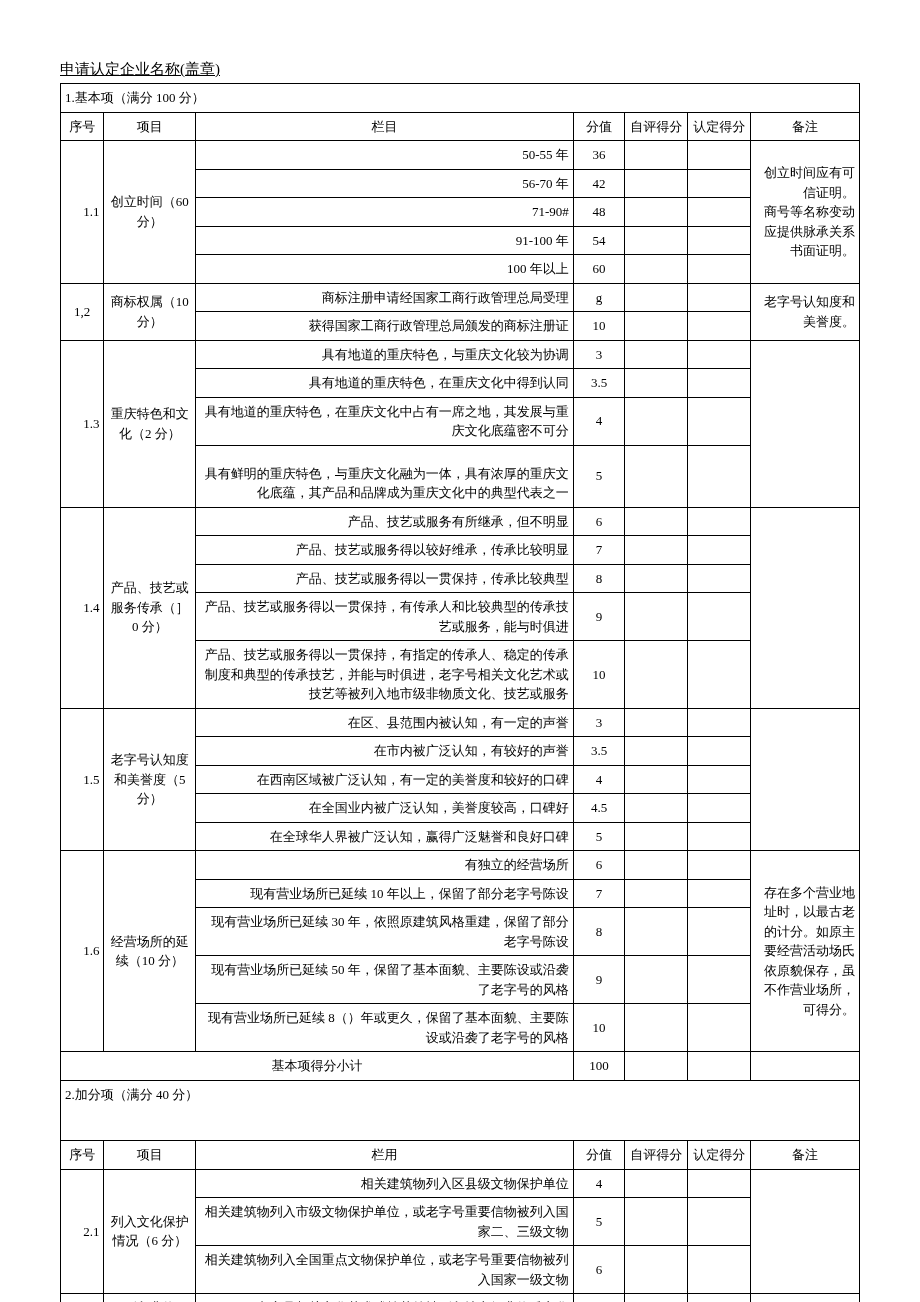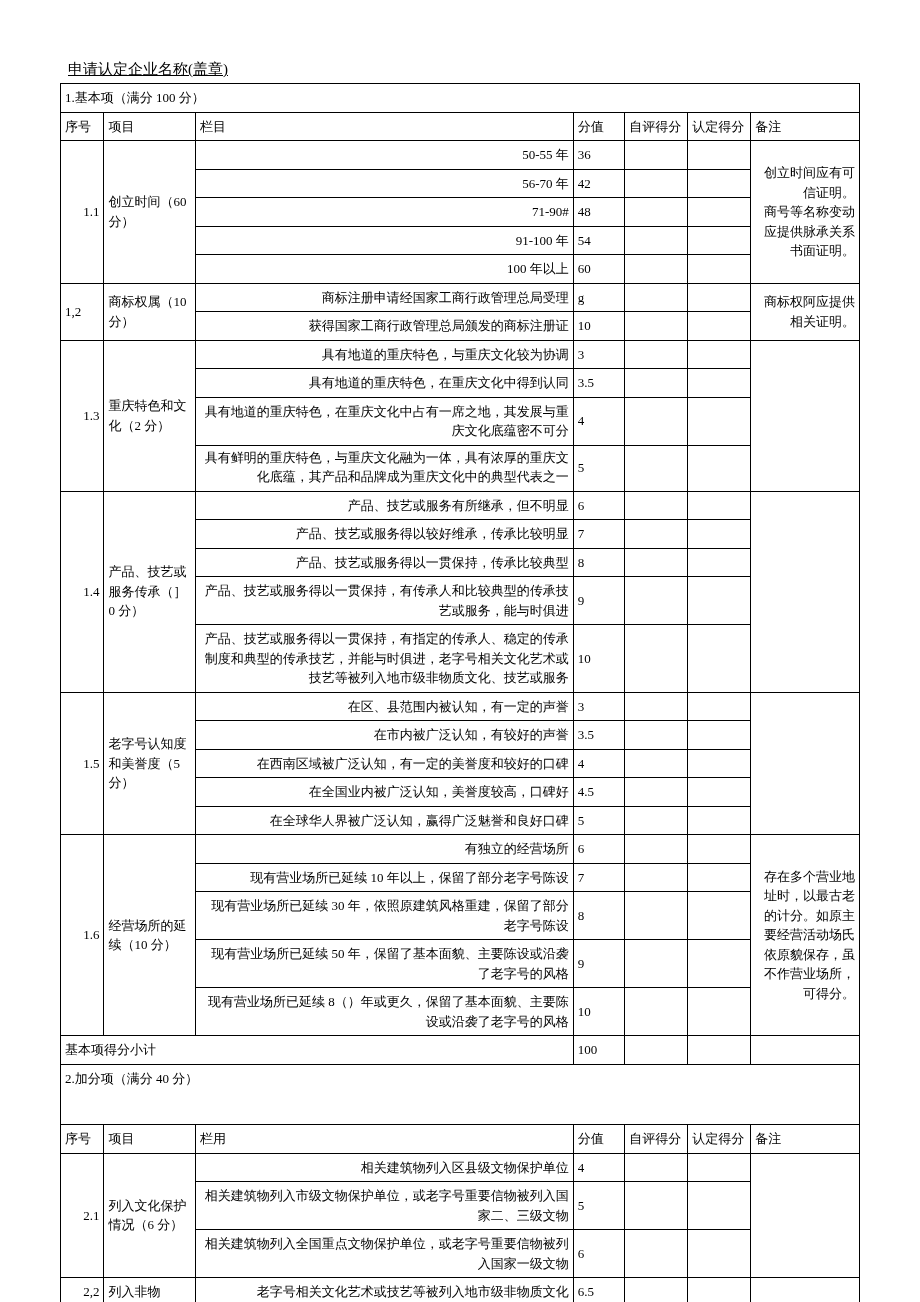--- a/index.html
+++ b/index.html
@@ -9,39 +9,39 @@
     background: #fff;
     margin: 0;
     padding: 60px 60px 40px 60px;
     width: 920px;
     box-sizing: border-box;
   }
   .title {
     font-size: 15px;
     text-decoration: underline;
     margin-bottom: 4px;
-    margin-left: 8px;
+    margin-left: 0;
   }
   table {
     border-collapse: collapse;
     width: 100%;
     table-layout: fixed;
   }
   td {
     border: 1px solid #000;
     padding: 4px 4px;
     vertical-align: middle;
     word-wrap: break-word;
     line-height: 1.5;
   }
   .section-row td {
     text-align: left;
     margin-top: 41px;
   }
-  .center { }
+  .center { text-align: center; }
   .left   { text-align: right; }
   .col-xh  { width: 38px; }
   .col-xm  { width: 80px; }
   .col-lm  { width: 330px; }
   .col-fz  { width: 45px; }
   .col-zp  { width: 55px; }
   .col-rd  { width: 55px; }
   .col-bz  { width: 95px; }
   .bonus-space td { border-left:1px solid #000; border-right:1px solid #000; border-top:none; border-bottom:none; height:24px; }
 </style>
@@ -111,21 +111,21 @@
         <td></td>
   </tr>
 
   <tr>
     <td rowspan="2" class="center">1,2</td>
     <td rowspan="2" class="center">商标权属（10 分）</td>
     <td class="left">商标注册申请经国家工商行政管理总局受理</td>
     <td class="center">g</td>
     <td></td>
         <td></td>
-    <td rowspan="2" class="left">商标权阿应提供相关证明。</td>
+    <td rowspan="2" class="left">老字号认知度和美誉度。</td>
   </tr>
   <tr>
     <td class="left">获得国家工商行政管理总局颁发的商标注册证</td>
     <td class="center">10</td>
     <td></td>
         <td></td>
   </tr>
 
   <tr>
     <td rowspan="4" class="left">1.3</td>
@@ -142,21 +142,21 @@
     <td></td>
         <td></td>
   </tr>
   <tr>
     <td class="left">具有地道的重庆特色，在重庆文化中占有一席之地，其发展与重庆文化底蕴密不可分</td>
     <td class="center">4</td>
     <td></td>
         <td></td>
   </tr>
   <tr>
-    <td class="left" style="padding-top:2px">具有鲜明的重庆特色，与重庆文化融为一体，具有浓厚的重庆文化底蕴，其产品和品牌成为重庆文化中的典型代表之一</td>
+    <td class="left" style="padding-top:18px">具有鲜明的重庆特色，与重庆文化融为一体，具有浓厚的重庆文化底蕴，其产品和品牌成为重庆文化中的典型代表之一</td>
     <td class="center">5</td>
     <td></td>
         <td></td>
   </tr>
 
   <tr>
     <td rowspan="5" class="left">1.4</td>
     <td rowspan="5" class="center">产品、技艺或服务传承（］0 分）</td>
     <td class="left">产品、技艺或服务有所继承，但不明显</td>
     <td class="center">6</td>

